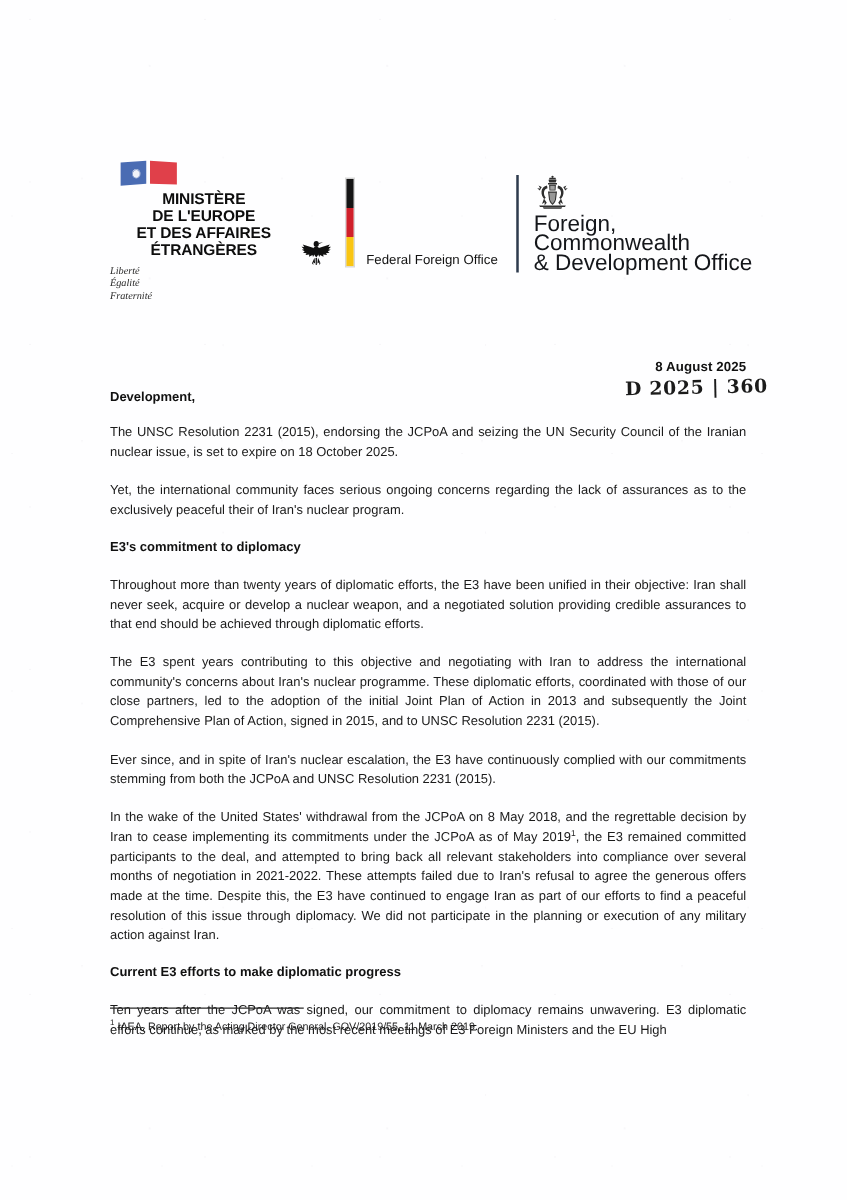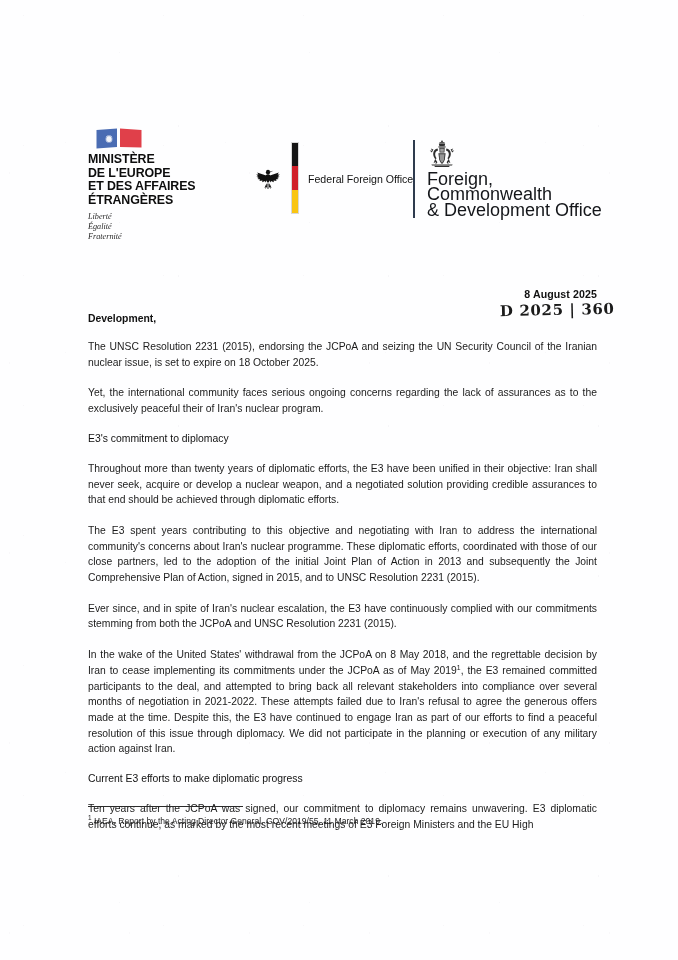--- a/index.html
+++ b/index.html
@@ -41,38 +41,39 @@
     margin-bottom: 4px;
   }
   .fr-title {
     font-family: "Liberation Sans", sans-serif;
     font-weight: bold;
     font-size: 12.4px;
     line-height: 13.6px;
     letter-spacing: -0.1px;
     color: #0d0d0d;
     white-space: pre-line;
+    text-align: center;
   }
   .fr-motto {
     margin-top: 5px;
     font-family: "Liberation Serif", serif;
     font-style: italic;
     font-size: 8.2px;
     line-height: 9.6px;
     color: #2a2a2a;
     white-space: pre-line;
   }
 
   
   .de-block {
     position: absolute;
-    left: 167px;
+    left: 152px;
     top: 14px;
     display: flex;
-    align-items: center;
+    align-items: flex-end;
   }
   .de-eagle {
     width: 26px;
     height: 26px;
     display: block;
     flex: 0 0 auto;
   }
   .de-bar {
     width: 8px;
     height: 72px;
@@ -162,21 +163,21 @@
     font-size: 10.35px;
     line-height: 15.7px;
     text-align: justify;
     color: #1b1b1b;
     hyphens: none;
   }
   p.para:last-child { margin-bottom: 0; }
   h2.heading {
     margin: 0 0 15px 0;
     font-size: 10.4px;
-    font-weight: normal;
+    font-weight: bold;
     color: #111;
     line-height: 14px;
   }
   sup.fn {
     font-size: 6.8px;
     vertical-align: super;
     line-height: 0;
   }
 
   

